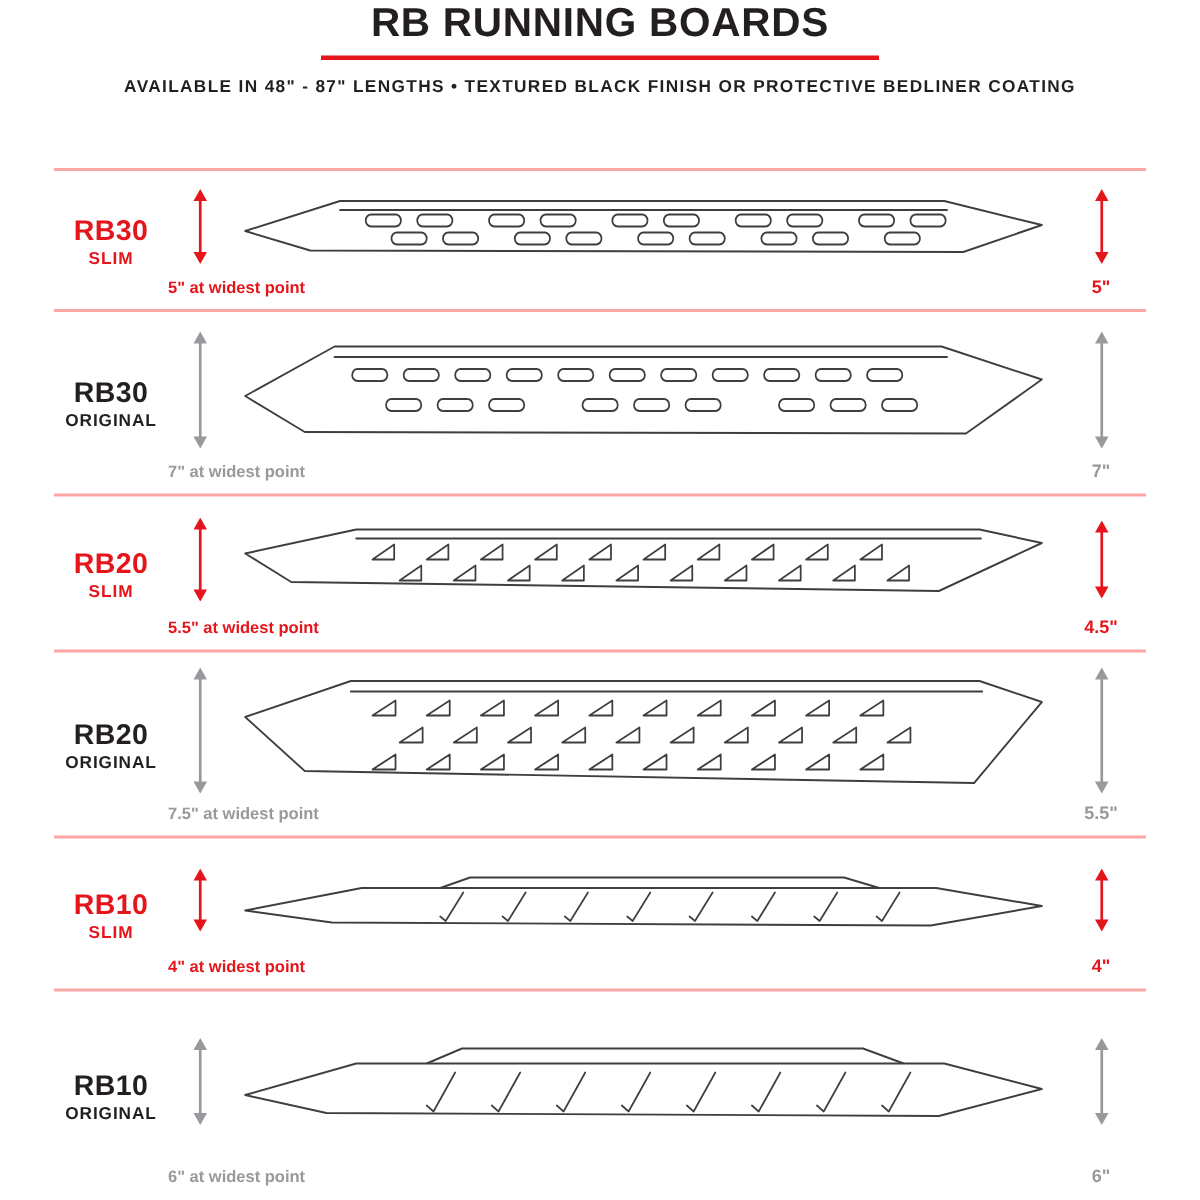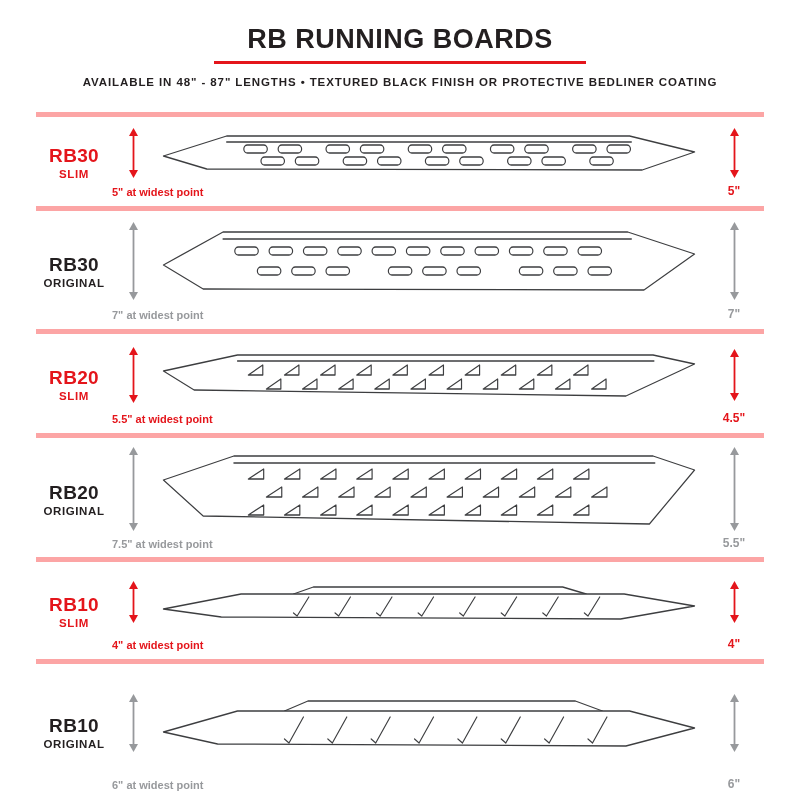--- a/index.html
+++ b/index.html
@@ -5,29 +5,29 @@
   * { margin:0; padding:0; box-sizing:border-box; }
   html,body { background:#fff; }
   body {
     width:800px; height:800px; overflow:hidden;
     font-family:"Liberation Sans", sans-serif;
     color:#231f20;
   }
   .page { width:800px; height:800px; display:flex; flex-direction:column; }
 
   
-  .header { height:112px; padding-top:24px; text-align:center; }
+  .header { height:112px; text-align:center; }
   .title { font-size:27px; font-weight:800; letter-spacing:.5px; line-height:30px; }
   .title-rule { width:372px; height:3px; background:#e4151b; margin:7px auto 12px; }
   .subtitle { font-size:11.5px; font-weight:700; letter-spacing:.9px; }
 
   
   .rows { flex:1; display:flex; flex-direction:column; padding:0 36px; }
   .row {
-    border-top:5px solid #fca5a5;
+    border-top:2px solid #fca5a5;
     display:grid;
     grid-template-columns:76px 42px 1fr 60px;
     grid-template-rows:1fr 20px;
     align-items:center;
     padding:8px 0 6px;
   }
   .model { grid-column:1; grid-row:1 / 3; text-align:center; align-self:center; }
   .model-name { font-size:19px; font-weight:800; letter-spacing:.3px; }
   .model-variant { font-size:11.5px; font-weight:700; letter-spacing:.6px; margin-top:1px;text-align:center; }
   .arrow { justify-self:center; align-self:center; line-height:0; }

